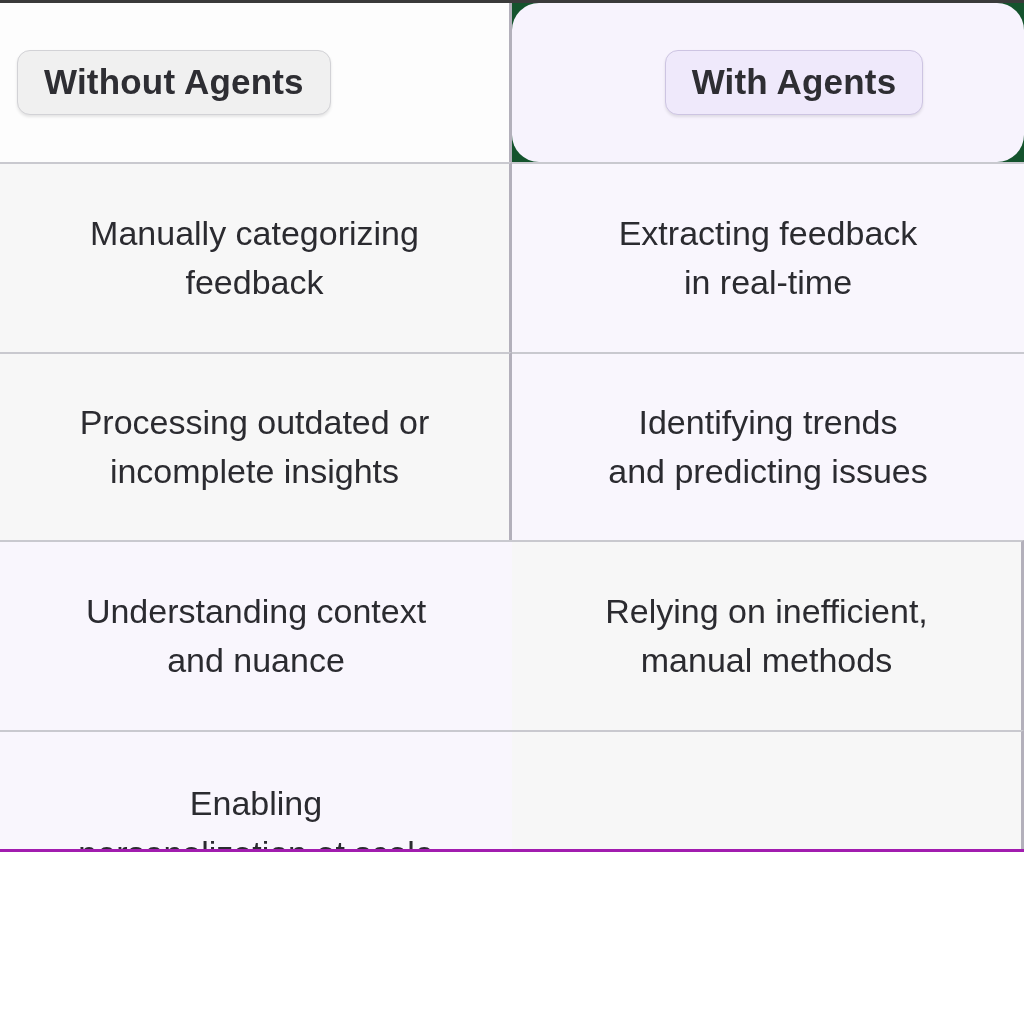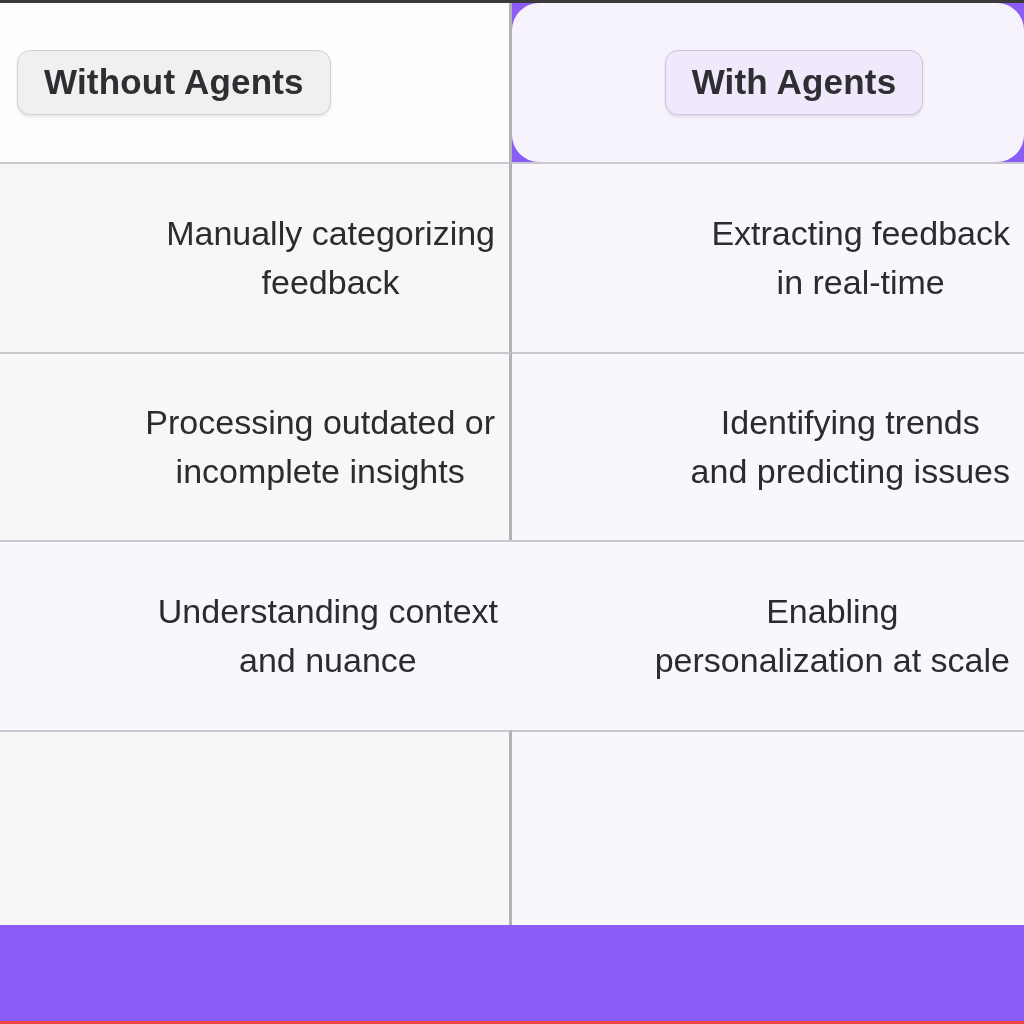--- a/index.html
+++ b/index.html
@@ -6,40 +6,40 @@
     margin: 0;
     padding: 0;
     background: #ffffff;
   }
   body {
     font-family: "Liberation Sans", sans-serif;
   }
   #comparison-table {
     position: relative;
     width: 1024px;
-    height: 1024px;
+    height: 852px;
     box-sizing: border-box;
     border-top: 3px solid #3a3a3a;
-    border-bottom: 3px solid #ef4444;
-    background: #8b5cf6;
+    border-bottom: 3px solid #a21caf;
+    background: #14532d;
     overflow: hidden;
   }
   .table-grid {
     display: grid;
     grid-template-columns: 512px 512px;
     grid-template-rows: 159px 190px 188px 190px 195px 93px;
     width: 1024px;
     height: 1018px;
     box-sizing: border-box;
   }
   .cell {
     box-sizing: border-box;
     display: flex;
     align-items: center;
-    justify-content: flex-end;
+    justify-content: center;
     text-align: center;
     padding: 6px 14px;
     overflow: hidden;
   }
   
   .col-left {
     background: #f7f7f7;
     border-right: 3px solid #b3b0bb;
   }
   .col-right {
@@ -126,20 +126,24 @@
     <div class="cell col-right row-sep">
       <span class="cell-text">Identifying trends
 and predicting issues</span>
     </div>
 
     <div class="cell col-right row-sep">
       <span class="cell-text">Understanding context
 and nuance</span>
     </div>
 
+    <div class="cell col-left row-sep">
+      <span class="cell-text">Relying on inefficient,
+manual methods</span>
+    </div>
     <div class="cell col-right row-sep">
       <span class="cell-text">Enabling
 personalization at scale</span>
     </div>
 
     <div class="cell col-left row-sep">
       <span class="cell-text"></span>
     </div>
     <div class="cell col-right row-sep">
       <span class="cell-text"></span>

